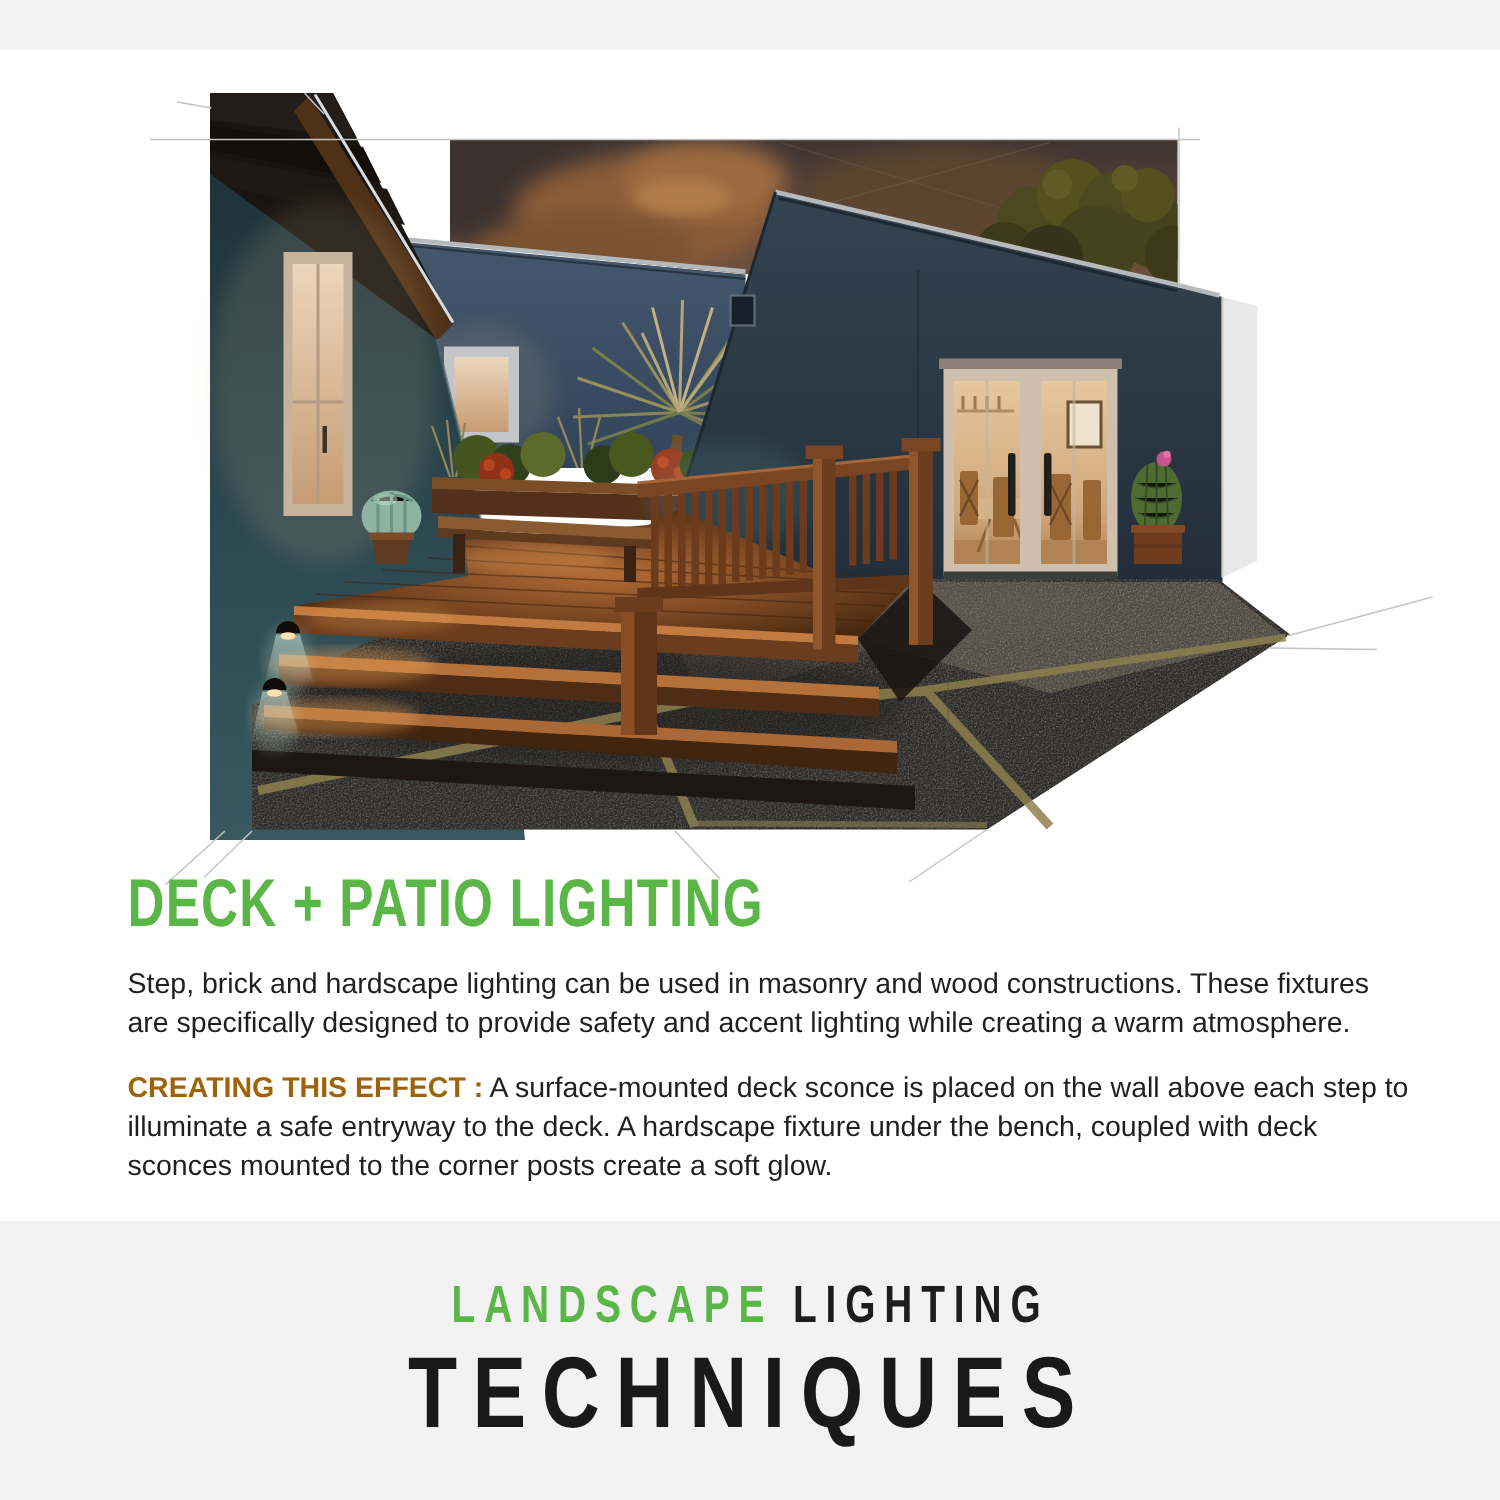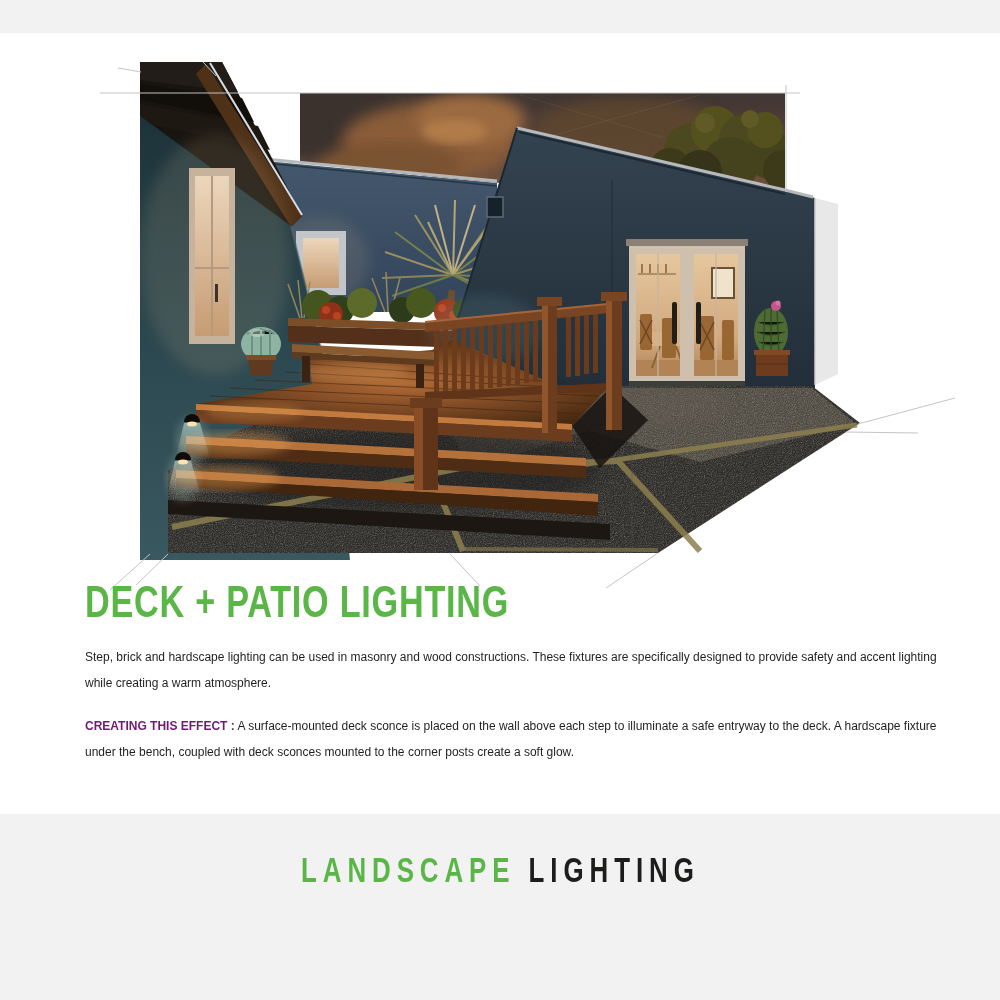--- a/index.html
+++ b/index.html
@@ -3,22 +3,22 @@
 <meta charset="utf-8">
 <style>
   html,body{margin:0;padding:0;background:#ffffff;}
   body{width:1000px;height:1000px;position:relative;overflow:hidden;
        font-family:"Liberation Sans", sans-serif;}
   .topbar{position:absolute;left:0;top:0;width:1000px;height:33px;background:#f2f2f2;}
   .hero{position:absolute;left:0;top:0;width:1000px;height:620px;}
   .content{position:absolute;left:85px;top:576px;width:860px;}
   .content h1{margin:0 0 15px 0;font-size:45px;font-weight:bold;color:#5bb648;
       letter-spacing:1px;transform:scaleX(.76);transform-origin:left center;white-space:nowrap;}
-  .content p{margin:16px 0 17px 0;font-size:12px;line-height:26px;color:#1f1f1f;}
-  .content p b{font-weight:bold;color:#701a75;}
+  .content p{margin:16px 0 17px 0;font-size:19px;line-height:26px;color:#1f1f1f;}
+  .content p b{font-weight:bold;color:#a16207;}
   .footer{position:absolute;left:0;top:814px;width:1000px;height:186px;background:#f2f2f2;text-align:center;}
   .brand1{margin-top:36px;font-size:35px;font-weight:600;letter-spacing:8px;
       transform:scaleX(.74);transform-origin:center;display:inline-block;white-space:nowrap;}
   .brand1 .gr{color:#5bb648;} .brand1 .dk{color:#1d1d1b;}
   .brand2{display:block;}
   .brand2 span{display:inline-block;font-size:67px;font-weight:bold;color:#191919;
       letter-spacing:13px;transform:scaleX(.80);transform-origin:center;white-space:nowrap;}
 </style>
 </head>
 <body>
@@ -393,13 +393,14 @@
 </svg>
 
 <div class="content">
   <h1>DECK + PATIO LIGHTING</h1>
   <p>Step, brick and hardscape lighting can be used in masonry and wood constructions. These fixtures are specifically designed to provide safety and accent lighting while creating a warm atmosphere.</p>
   <p><b>CREATING THIS EFFECT :</b><span> A surface-mounted deck sconce is placed on the wall above each step to illuminate a safe entryway to the deck. A hardscape fixture under the bench, coupled with deck sconces mounted to the corner posts create a soft glow.</span></p>
 </div>
 
 <div class="footer">
   <div class="brand1"><span class="gr">LANDSCAPE</span><span class="dk">&nbsp;</span><span class="dk">LIGHTING</span></div>
+  <div class="brand2"><span>TECHNIQUES</span></div>
 </div>
 
 </body></html>

